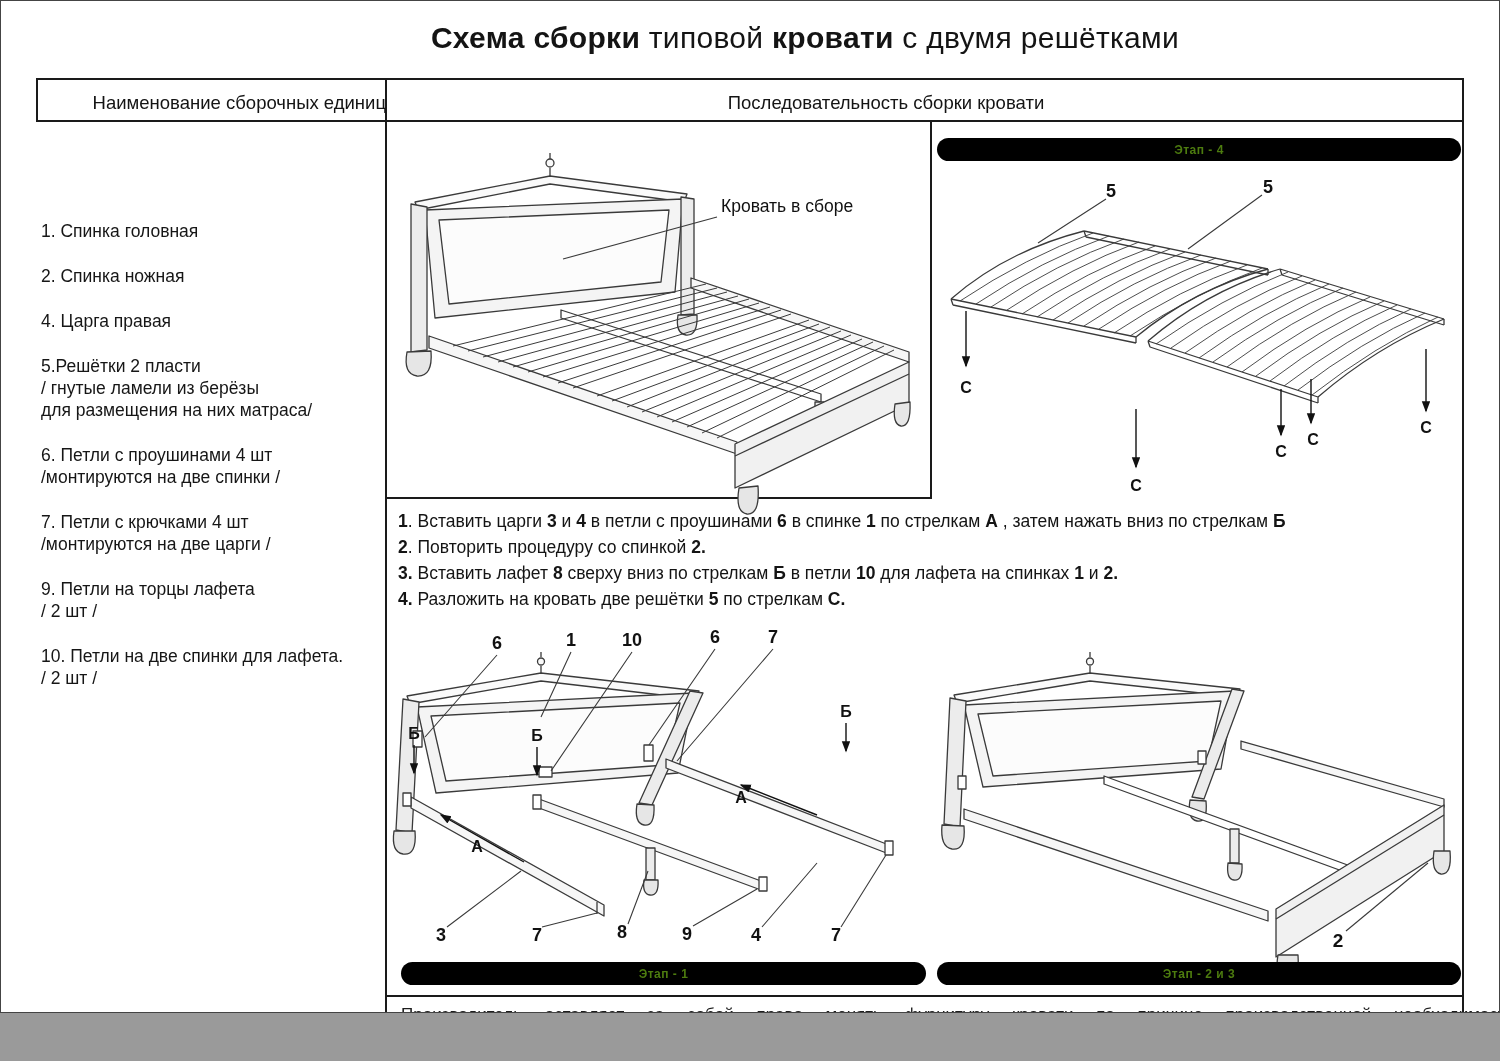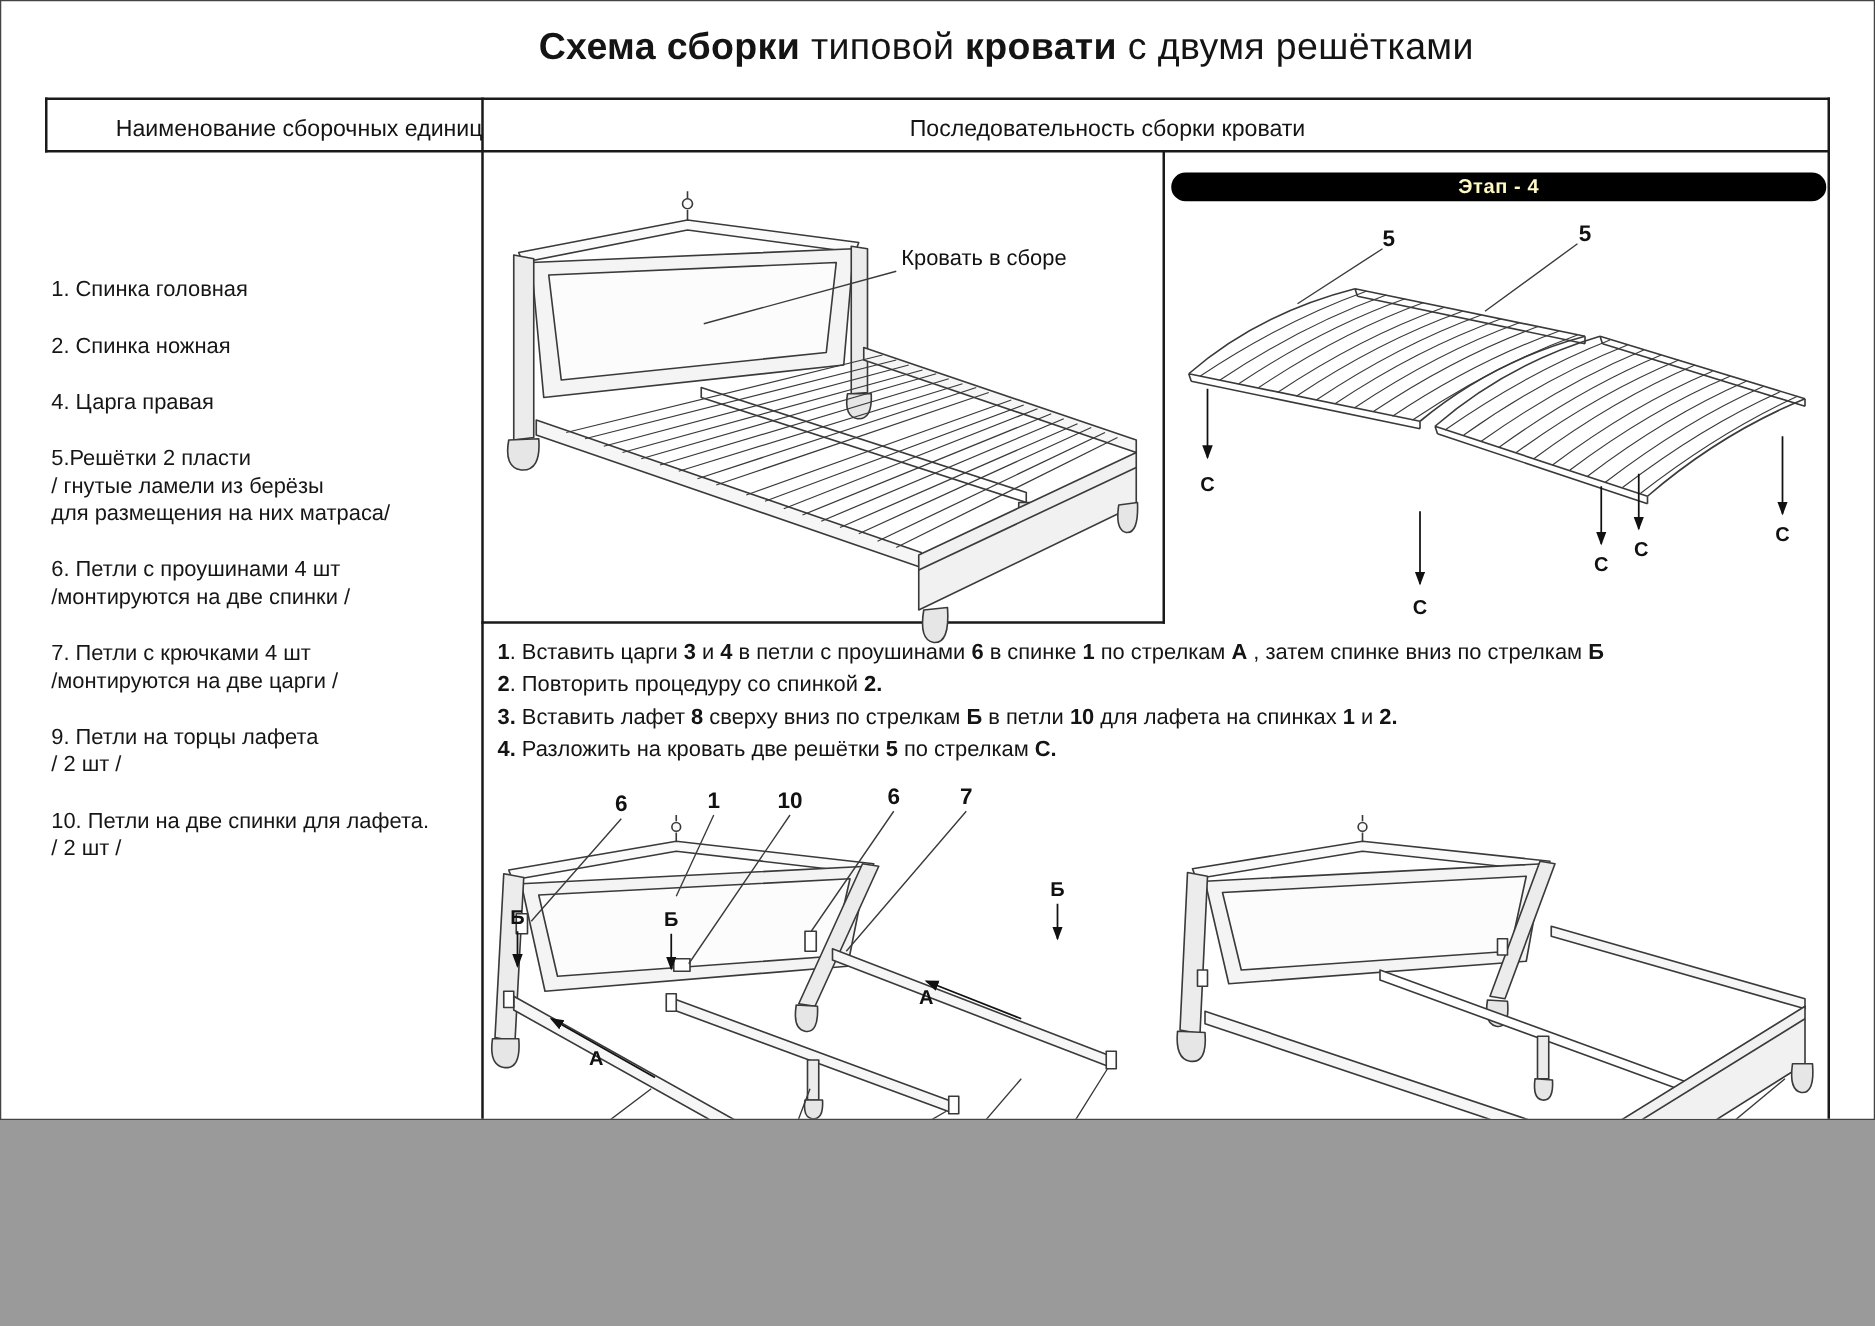--- a/index.html
+++ b/index.html
@@ -1,18 +1,18 @@
 <!DOCTYPE html>
 <html><head>
 <meta charset="utf-8">
 <style>
   * { margin:0; padding:0; box-sizing:border-box; }
   html,body { background:#9a9a9a; }
   .page {
-    position:relative; width:1500px; height:896px; margin:0 auto;
+    position:relative; width:1500px; height:1013px; margin:0 auto;
     background:#ffffff; overflow:hidden;
     border:1px solid #444;
     font-family:"Liberation Sans", sans-serif; color:#1a1a1a;
   }
   .abs { position:absolute; }
   .hline { position:absolute; height:2px; background:#1a1a1a; }
   .vline { position:absolute; width:2px; background:#1a1a1a; }
 
   .title {
     position:absolute; top:20px; left:130px; right:20px;
@@ -20,21 +20,21 @@
   }
   .title .b { font-weight:bold; }
 
   .col-header { position:absolute; top:91px; font-size:18.5px; text-align:center; color:#141414; }
 
   .parts { position:absolute; top:183px; left:40px; width:348px; font-size:17.5px; color:#161616;margin-top:36px; }
   .part-item { margin-bottom:23px; line-height:22px; }
 
   .stage-bar {
     position:absolute; height:23px; background:#000; border-radius:12px;
-    color:#fef9c3; font-weight:bold; font-size:16px; letter-spacing:.5px;
+    color:#4d7c0f; font-weight:bold; font-size:12px; letter-spacing:.5px;
     display:flex; align-items:center; justify-content:center;
   }
 
   .instr { position:absolute; top:507px; left:397px; width:1066px; font-size:17.5px; line-height:26px; color:#141414; }
   .instr .b { font-weight:bold; }
 
   .footer-note {
     position:absolute; top:1004px; left:400px; width:1060px;
     font-size:17px; word-spacing:18px; color:#1d1d1d; white-space:nowrap;
   }
@@ -162,21 +162,21 @@
     <text class="dlabel" x="175" y="46" text-anchor="middle">5</text>
     <text class="dlabel" x="332" y="42" text-anchor="middle">5</text>
     <text class="dlabel-sm" x="30" y="242" text-anchor="middle">С</text>
     <text class="dlabel-sm" x="200" y="340" text-anchor="middle">С</text>
     <text class="dlabel-sm" x="345" y="306" text-anchor="middle">С</text>
     <text class="dlabel-sm" x="377" y="294" text-anchor="middle">С</text>
     <text class="dlabel-sm" x="490" y="282" text-anchor="middle">С</text>
   </svg>
 
   <div class="instr">
-      <div class="instr-line"><span class="b">1</span><span>. Вставить царги </span><span class="b">3</span><span> и </span><span class="b">4</span><span> в петли с проушинами </span><span class="b">6</span><span> в спинке </span><span class="b">1</span><span> по стрелкам </span><span class="b">А</span><span> , затем спинке вниз по стрелкам </span><span class="b">Б</span></div>
+      <div class="instr-line"><span class="b">1</span><span>. Вставить царги </span><span class="b">3</span><span> и </span><span class="b">4</span><span> в петли с проушинами </span><span class="b">6</span><span> в спинке </span><span class="b">1</span><span> по стрелкам </span><span class="b">А</span><span> , затем нажать вниз по стрелкам </span><span class="b">Б</span></div>
       <div class="instr-line"><span class="b">2</span><span>. Повторить процедуру со спинкой </span><span class="b">2.</span></div>
       <div class="instr-line"><span class="b">3.</span><span> Вставить лафет </span><span class="b">8</span><span> сверху вниз по стрелкам </span><span class="b">Б</span><span> в петли </span><span class="b">10</span><span> для лафета на спинках </span><span class="b">1</span><span> и </span><span class="b">2.</span></div>
       <div class="instr-line"><span class="b">4.</span><span> Разложить на кровать две решётки </span><span class="b">5</span><span>  по стрелкам </span><span class="b">С.</span></div>
     </div>
 
   <svg class="abs" style="left:388px; top:618px;" width="540" height="345" viewBox="0 0 540 345">
     <defs>
       <marker id="m1" markerWidth="9" markerHeight="8" refX="7" refY="3" orient="auto">
         <path d="M0,0 L8,3 L0,6 Z" fill="#111"></path>
       </marker>

